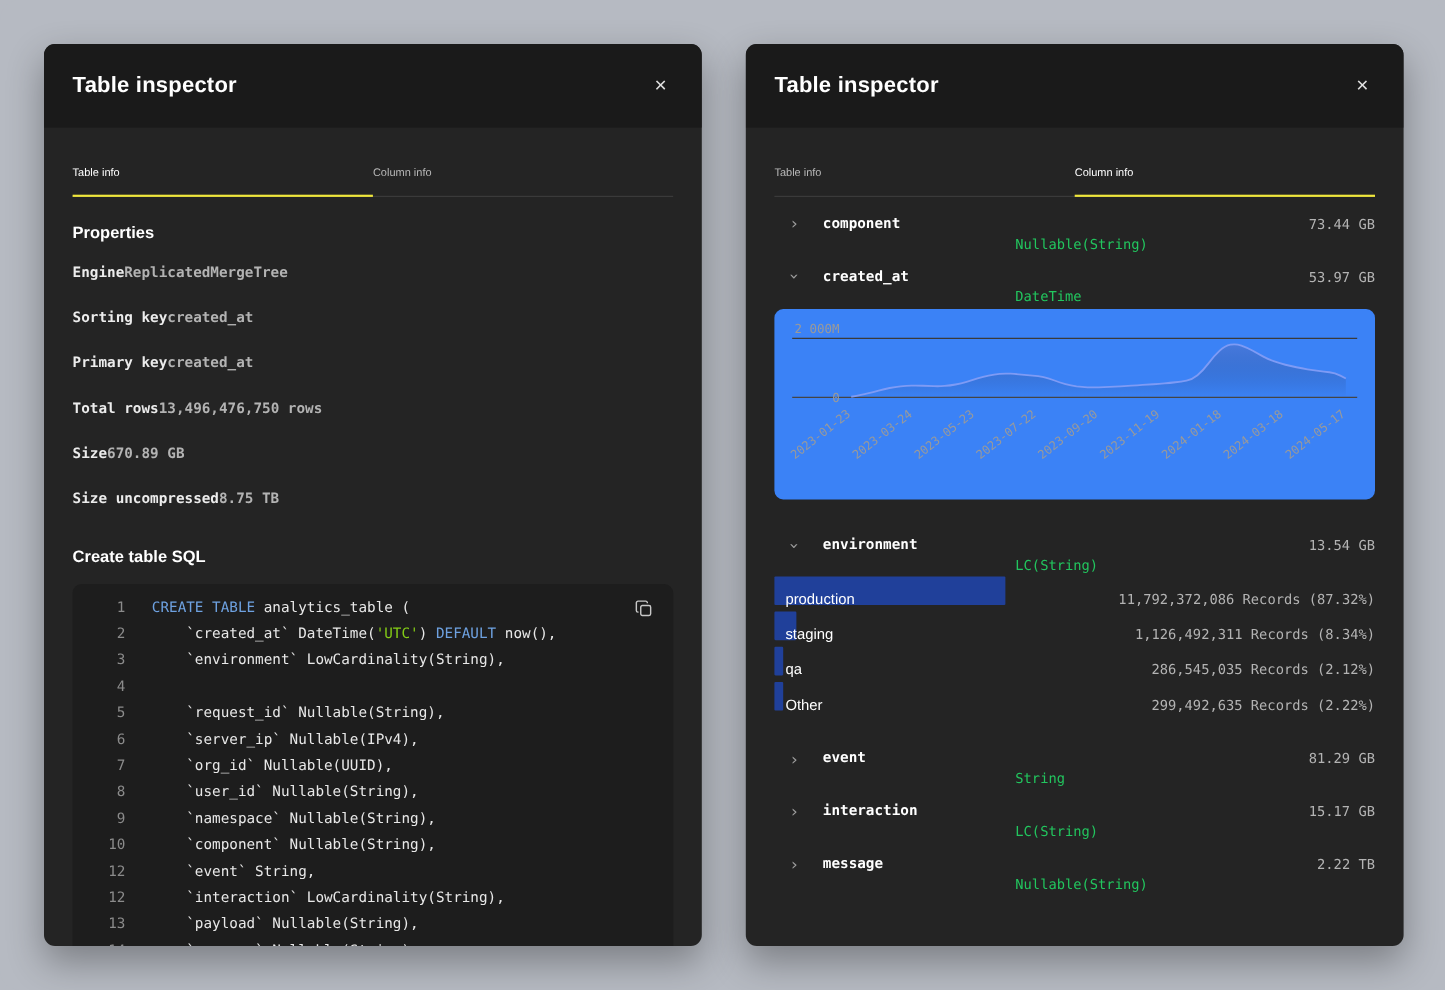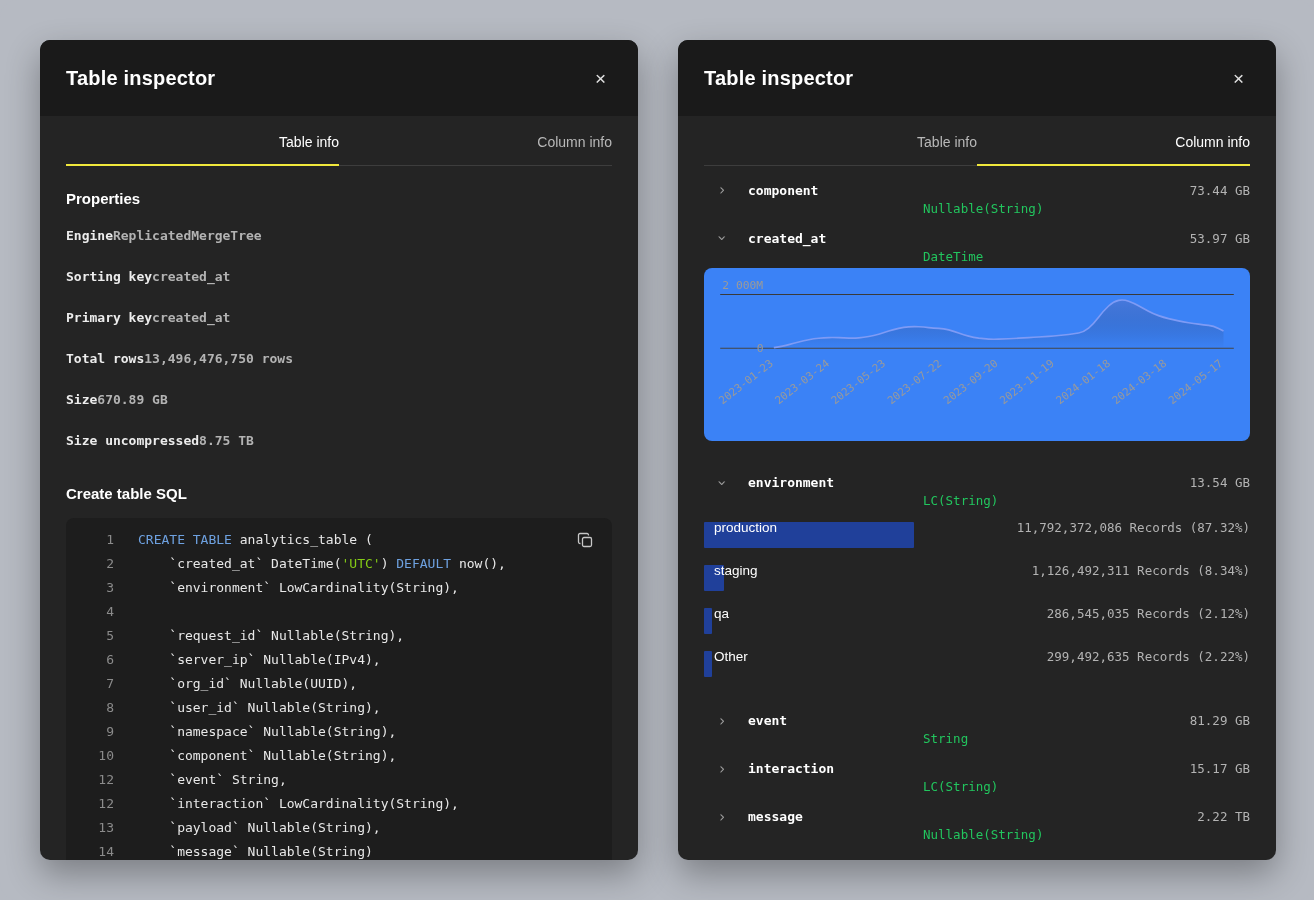--- a/index.html
+++ b/index.html
@@ -1,31 +1,31 @@
 <!DOCTYPE html>
 <html><head>
 <meta charset="utf-8">
 <style>
   html,body{margin:0;padding:0;background:#b6bac2;}
   body{width:1314px;height:900px;font-family:"Liberation Sans",sans-serif;overflow:hidden;}
   .canvas{position:relative;width:1314px;height:900px;background:#b6bac2;border-radius:18px;overflow:hidden;}
 
   .panel{position:absolute;top:40px;width:598px;height:820px;background:#242424;border-radius:10px;
-         overflow:hidden;box-shadow:0 14px 34px rgba(0,0,0,.32);display:flex;flex-direction:column;}
+         overflow:hidden;box-shadow:0 14px 34px rgba(0,0,0,.32);display:flex;flex-direction:column;gap:18px;}
   .panel.left{left:40px;}
   .panel.right{left:678px;}
 
   .panel-header{flex:0 0 76px;background:#1a1a1a;display:flex;align-items:center;justify-content:space-between;padding:0 26px;}
   .panel-title{font-size:20px;font-weight:bold;color:#ffffff;letter-spacing:.2px;}
   .close-btn{color:#e2e2e2;font-size:19px;line-height:1;background:none;border:none;cursor:pointer;padding:4px 6px;}
 
   .panel-body{flex:1;padding:0 26px;overflow:hidden;}
 
   .tabs{display:flex;border-bottom:1px solid #3d3d3d;}
-  .tab{flex:1;text-align:right;padding:18px 0 15px;font-size:14px;color:#b8b8b8;position:relative;cursor:pointer;}
+  .tab{flex:1;text-align:left;padding:18px 0 15px;font-size:10px;color:#b8b8b8;position:relative;cursor:pointer;}
   .tab.active{color:#ffffff;}
   .tab.active::after{content:"";position:absolute;left:0;right:0;bottom:-1px;height:2px;background:#f0e73c;}
 
   .section-title{font-size:15px;font-weight:bold;color:#ffffff;margin:24px 0 8px;}
   .prop-row{display:flex;justify-content:flex-start;align-items:center;padding:13px 0;
             font-family:"DejaVu Sans Mono",monospace;font-size:13px;font-weight:bold;}
   .prop-label{color:#ececec;}
   .prop-value{color:#b3b3b3;}
 
   .code-block{position:relative;background:#1d1d1d;border-radius:8px;margin-top:16px;padding:10px 0 14px;
@@ -42,21 +42,21 @@
         transform-origin:50% 50%;cursor:pointer;}
   .chev.open{transform:rotate(90deg);}
   .col-name{font-weight:bold;color:#ffffff;margin-left:18px;flex:1;}
   .col-type{width:215px;color:#22c55e;font-size:12.5px;margin-top:36px;}
   .col-size{width:112px;text-align:right;color:#b3b3b3;font-size:12.5px;}
 
   .chart-box{background:#3b82f6;border-radius:8px;margin:6px 0 18px;padding:8px 10px 2px;}
   .chart-box svg{display:block;width:100%;}
 
   .bar-rows{margin:2px 0 18px;}
-  .bar-row{position:relative;height:30px;margin:13px 0;display:flex;align-items:flex-start;}
+  .bar-row{position:relative;height:30px;margin:2px 0;display:flex;align-items:flex-end;}
   .bar-fill{position:absolute;left:0;top:2px;bottom:2px;background:#20409a;border-radius:1px;}
   .bar-label{position:relative;padding-left:10px;color:#ffffff;font-size:13.5px;z-index:1;}
   .bar-records{position:relative;margin-left:auto;color:#b3b3b3;font-family:"DejaVu Sans Mono",monospace;font-size:12.5px;z-index:1;}
 </style>
 </head>
 <body>
 
 <div class="canvas">
 
   <div class="panel left">

